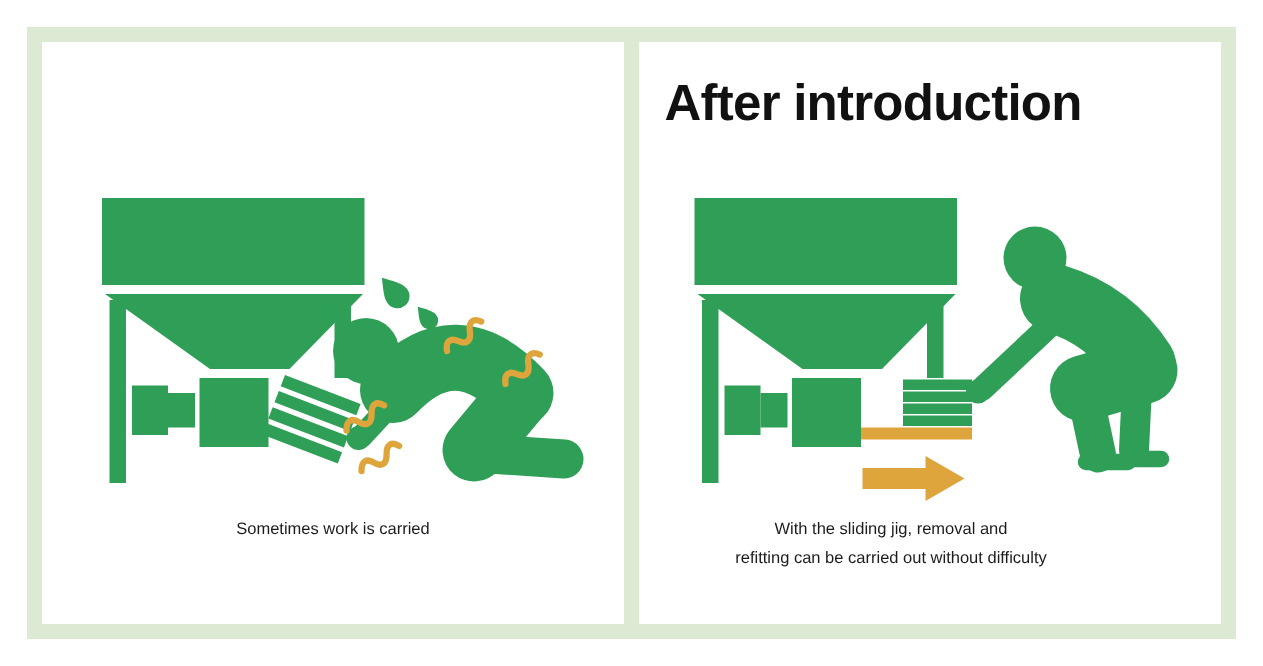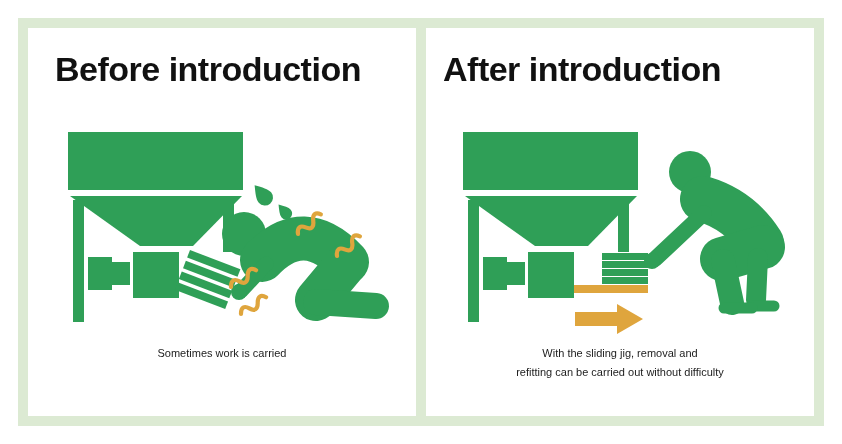--- a/index.html
+++ b/index.html
@@ -33,21 +33,21 @@
     color:#111;white-space:nowrap;
   }
   #title-before{left:55px;}
   #title-after{left:443px;text-align:right;}
   .caption{
     position:absolute;top:344px;width:388px;
     font-size:11px;line-height:19px;text-align:center;
     color:var(--text);
   }
   #caption-before{left:28px;}
-  #caption-after{left:426px;}
+  #caption-after{left:400px;}
   svg.art{position:absolute;left:0;top:0;}
   .g{fill:var(--green);}
   .o{fill:var(--orange);}
   .limb{stroke:var(--green);stroke-linecap:round;fill:none;}
   .sq{stroke:var(--orange);stroke-width:4.2;fill:none;stroke-linecap:round;stroke-linejoin:round;}
 </style>
 </head>
 <body>
 
 <div id="screen">
@@ -128,21 +128,20 @@
         <path class="limb" d="M758,258 L756,300" stroke-width="20"></path>
         <path class="limb" d="M752,306 L774,306" stroke-width="11"></path>
         <path class="limb" d="M723,261 L732,303" stroke-width="24"></path>
         <path class="limb" d="M724,308 L752,308" stroke-width="11"></path>
         <path class="limb" d="M704,213 L655,259" stroke-width="16"></path>
         <circle class="g" cx="652" cy="261" r="8"></circle>
       </g>
     </g>
   </svg>
 
-  <div class="panel-title" id="title-before">Before introduction</div>
   <div class="panel-title" id="title-after">After introduction</div>
 
   <div class="caption" id="caption-before">
     <span>Sometimes work is carried</span><br>
   </div>
   <div class="caption" id="caption-after">
     <span>With the sliding jig, removal and</span><br>
     <span>refitting can be carried out without difficulty</span>
   </div>
 

